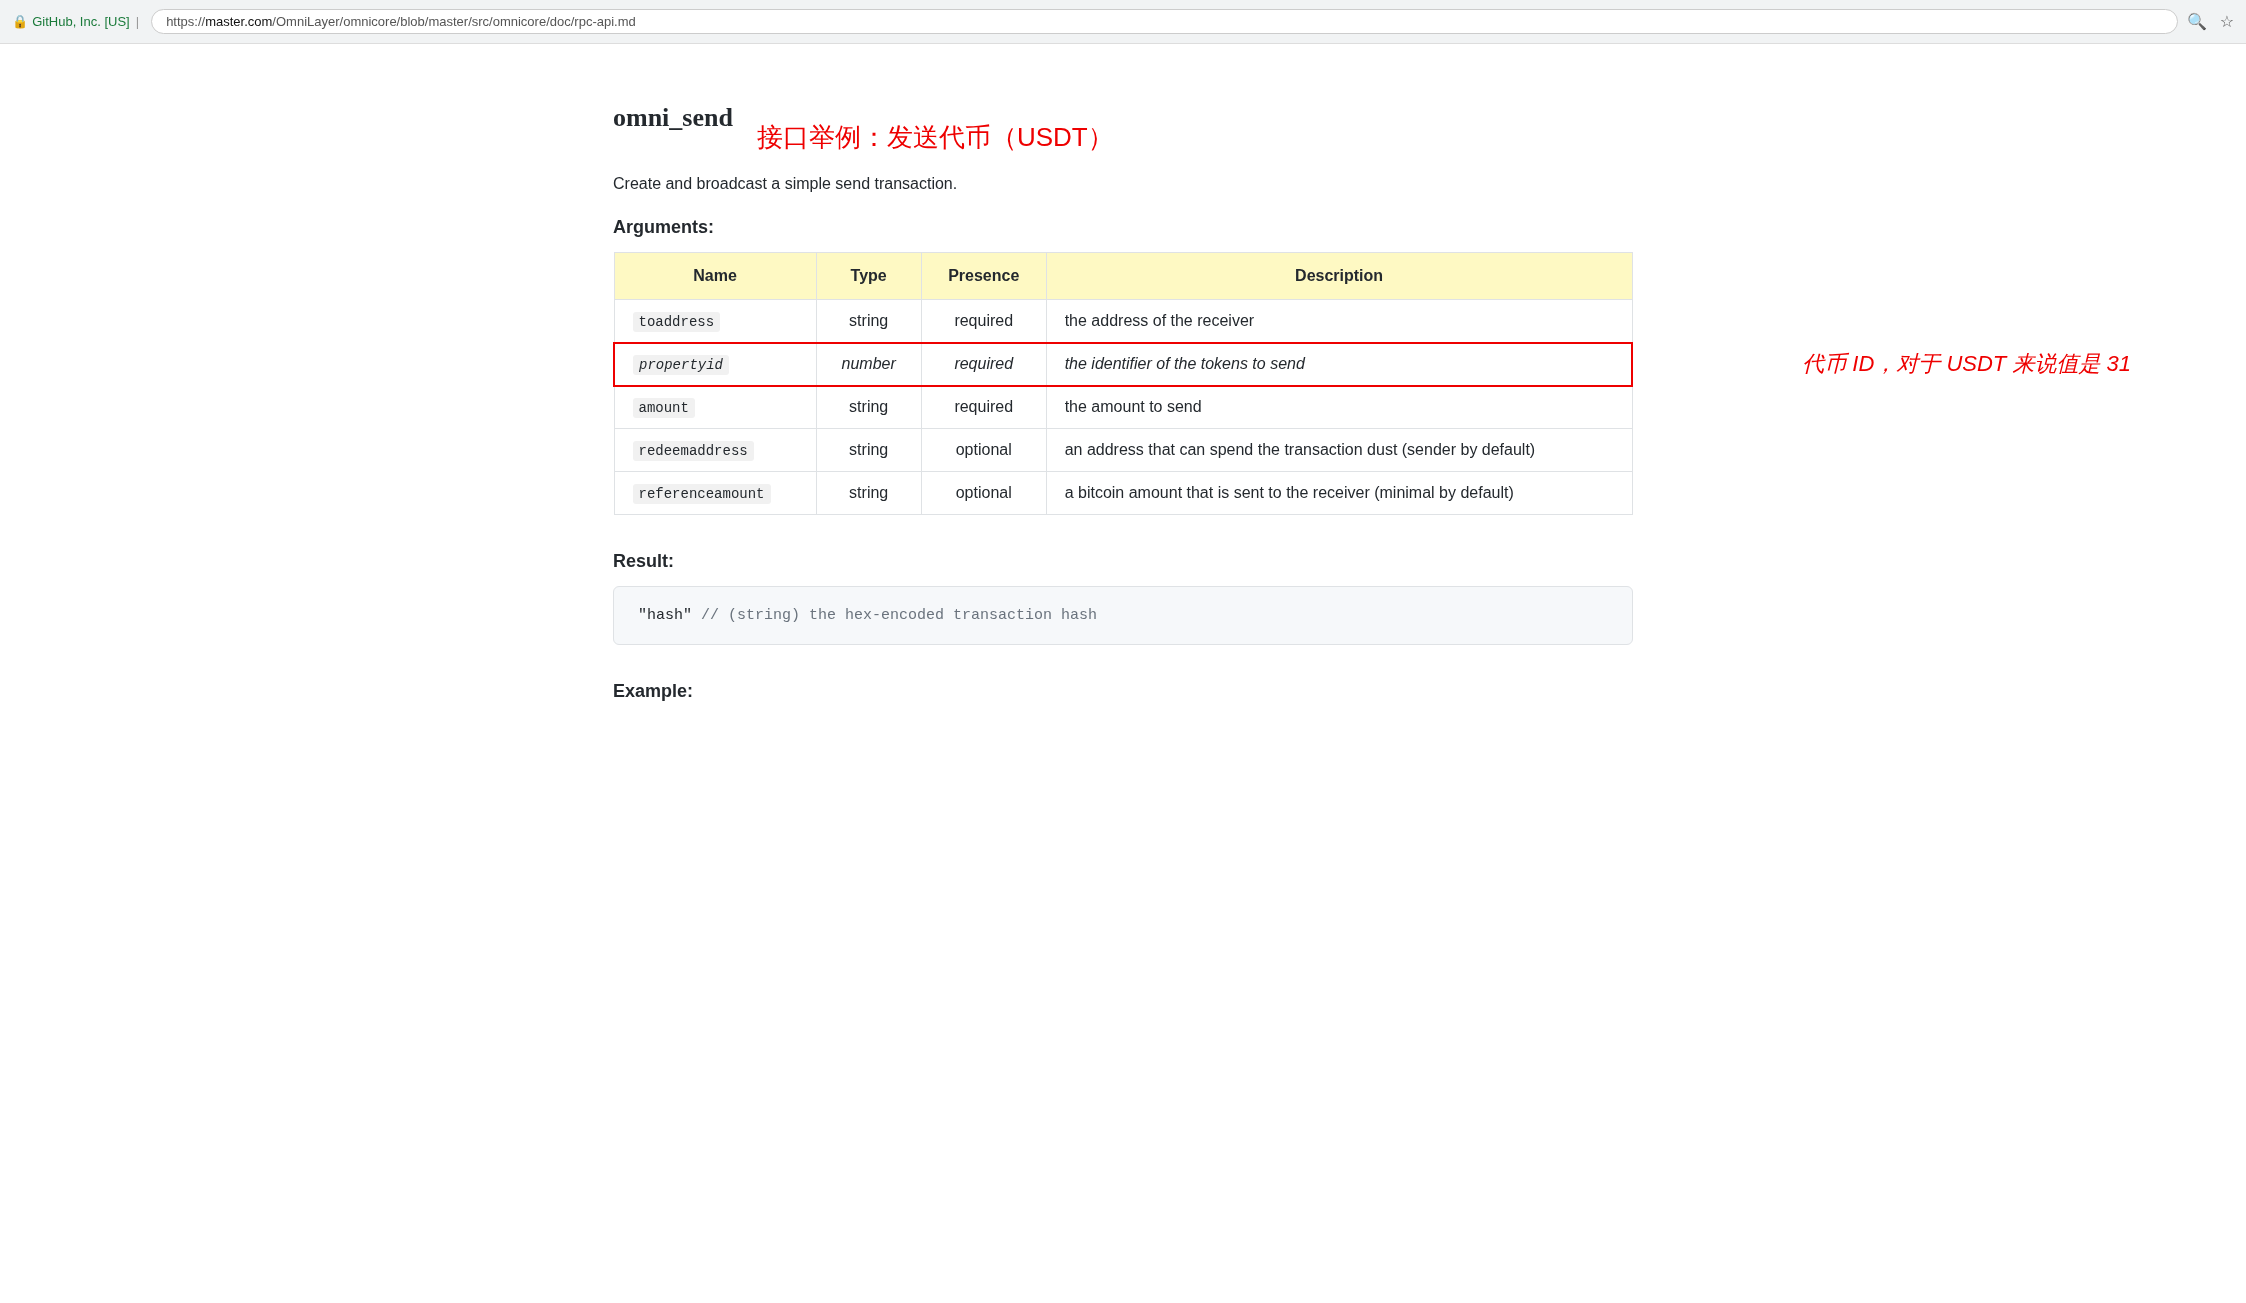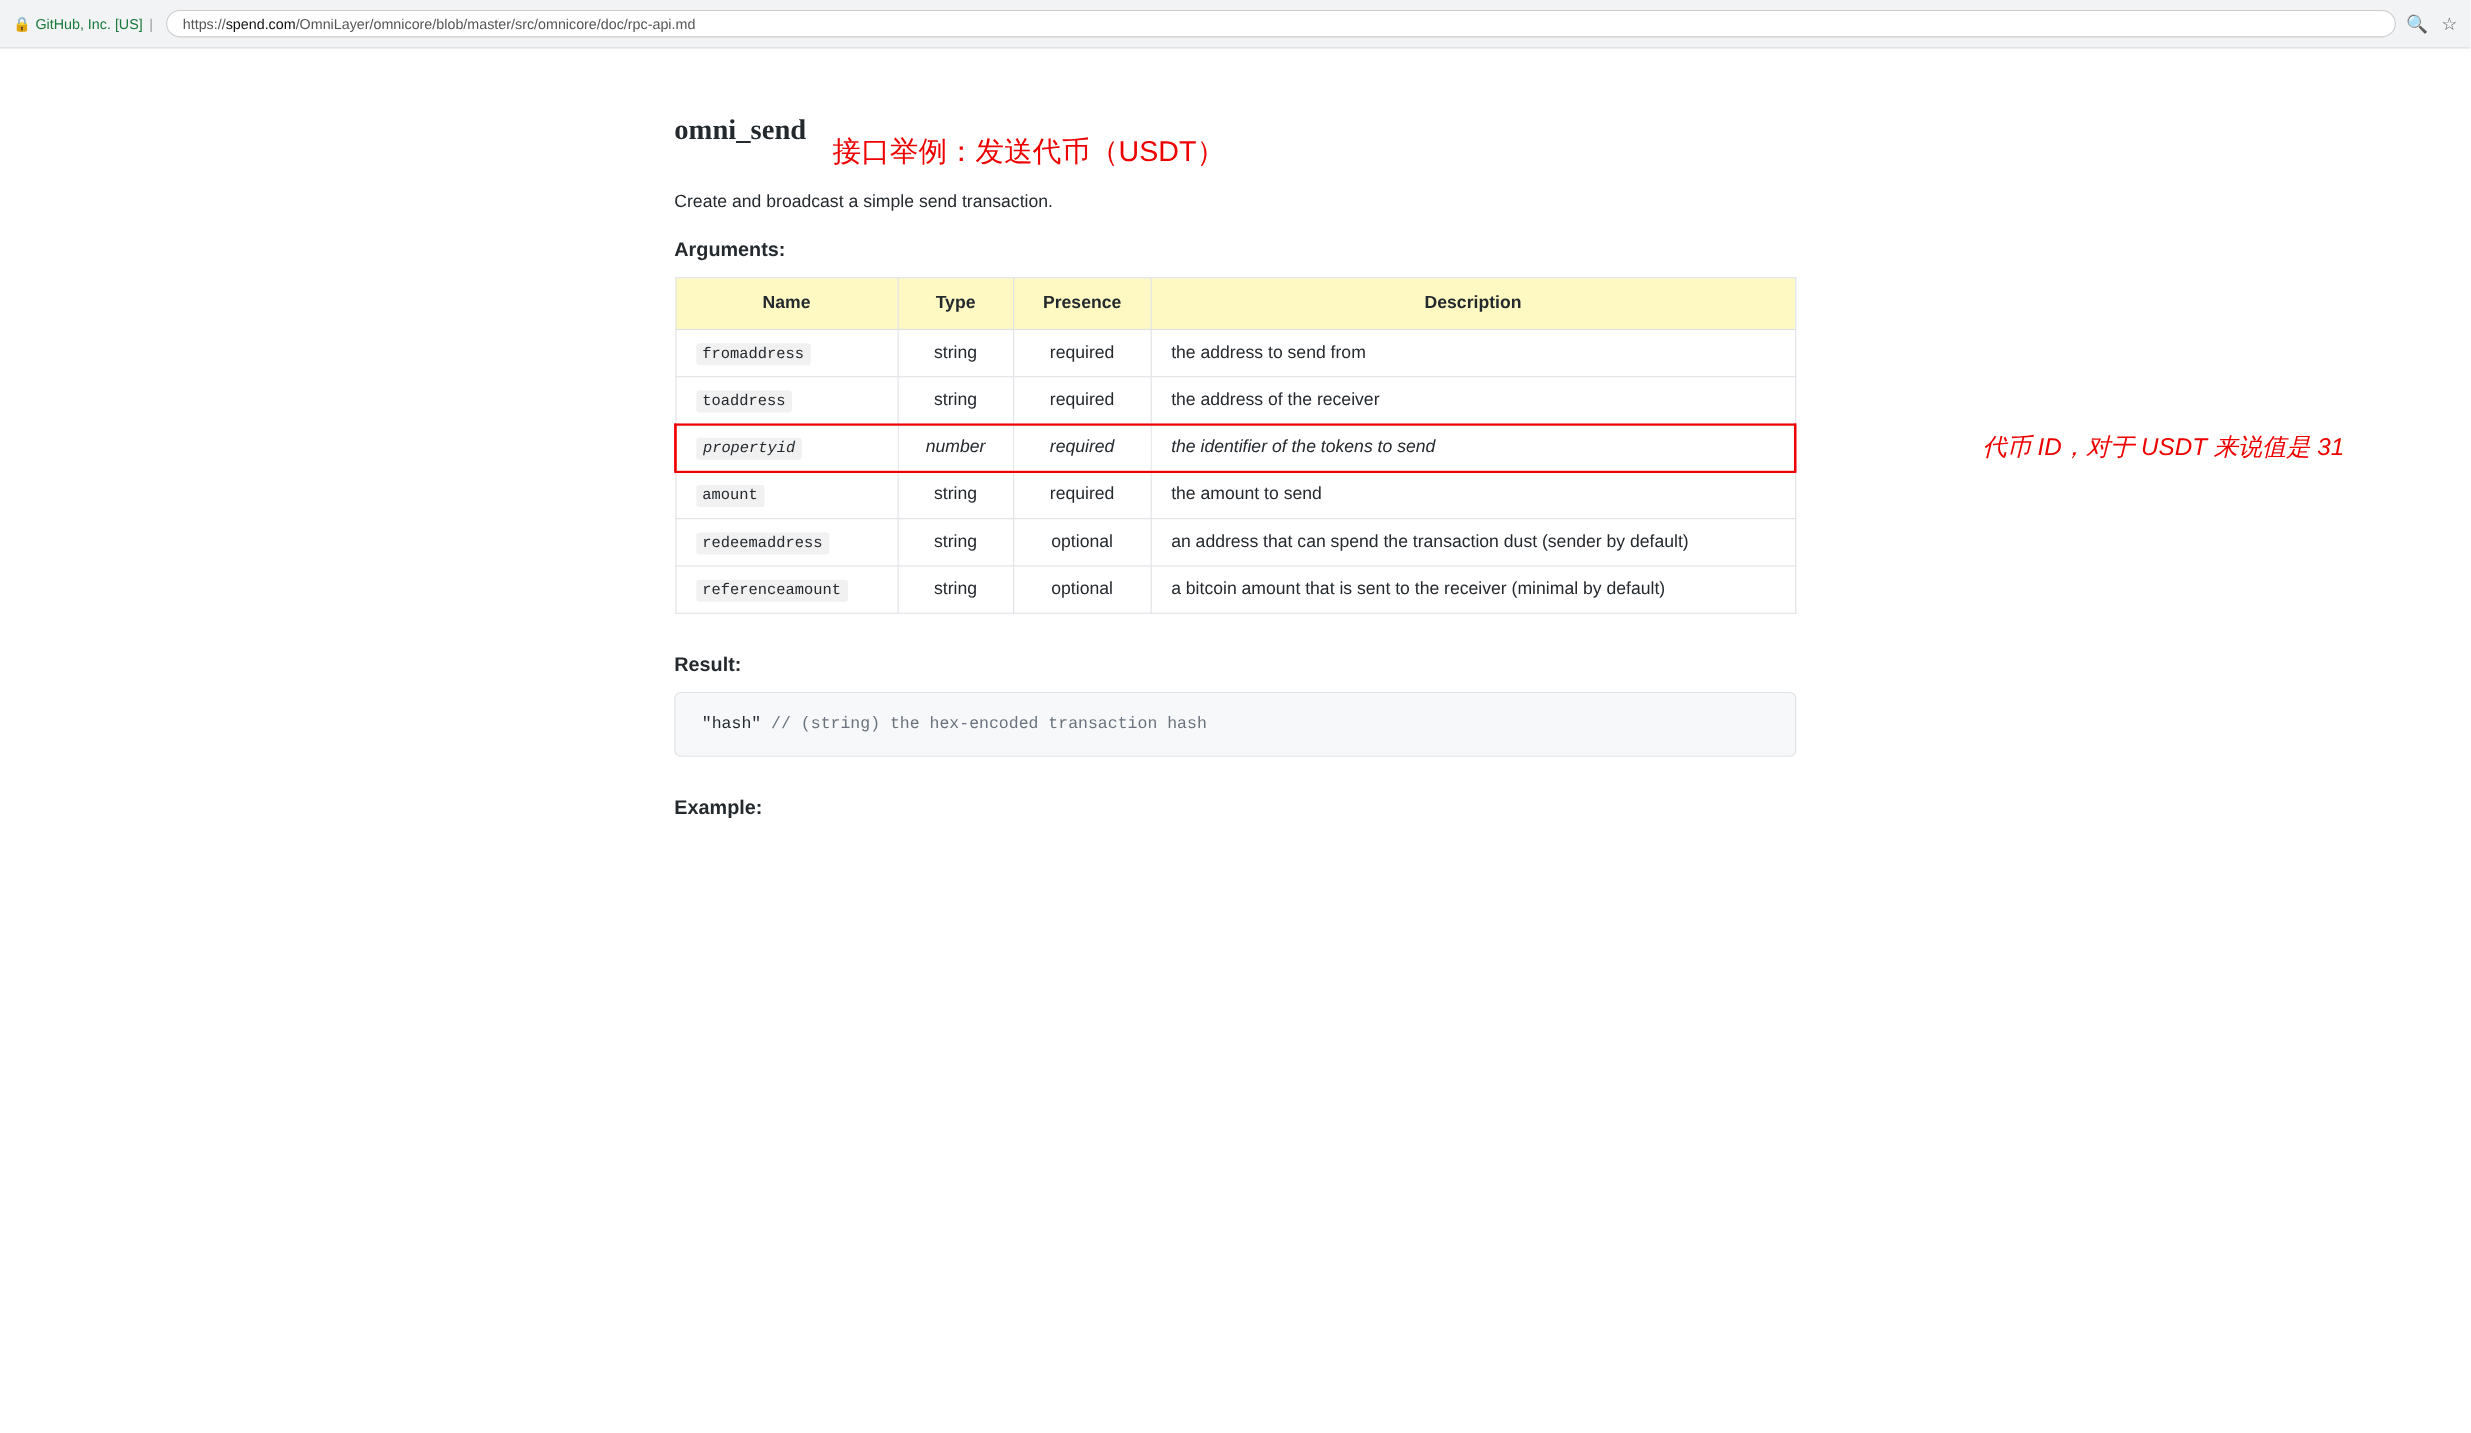--- a/index.html
+++ b/index.html
@@ -177,21 +177,21 @@
 <body>
 
 <div class="browser-bar">
   <div class="browser-lock">
     <span>🔒</span>
     <span>GitHub, Inc. [US]</span>
     <span style="color:#999; margin: 0 2px;">|</span>
   </div>
   <div class="browser-url-bar">
     <span class="browser-url-text">
-      <span>https://</span><span style="color:#111;">spend.com</span><span>/OmniLayer/omnicore/blob/master/src/omnicore/doc/rpc-api.md</span>
+      <span>https://</span><span style="color:#111;">master.com</span><span>/OmniLayer/omnicore/blob/master/src/omnicore/doc/rpc-api.md</span>
     </span>
   </div>
   <div class="browser-icons">
     <span>🔍</span>
     <span>☆</span>
   </div>
 </div>
 
 <div class="content">
 
@@ -208,26 +208,20 @@
     <table>
       <thead>
         <tr>
           <th>Name</th>
           <th>Type</th>
           <th>Presence</th>
           <th>Description</th>
         </tr>
       </thead>
       <tbody id="table-body">
-      <tr>
-            <td><span class="code-tag">fromaddress</span></td>
-            <td>string</td>
-            <td>required</td>
-            <td>the address to send from</td>
-          </tr>
           <tr>
             <td><span class="code-tag">toaddress</span></td>
             <td>string</td>
             <td>required</td>
             <td>the address of the receiver</td>
           </tr>
           <tr style="outline: rgb(238, 0, 0) solid 2.5px; outline-offset: -1px; position: relative; font-style: italic;">
             <td style="border-left: 2.5px solid rgb(238, 0, 0);"><span class="code-tag">propertyid</span></td>
             <td>number</td>
             <td>required</td>

